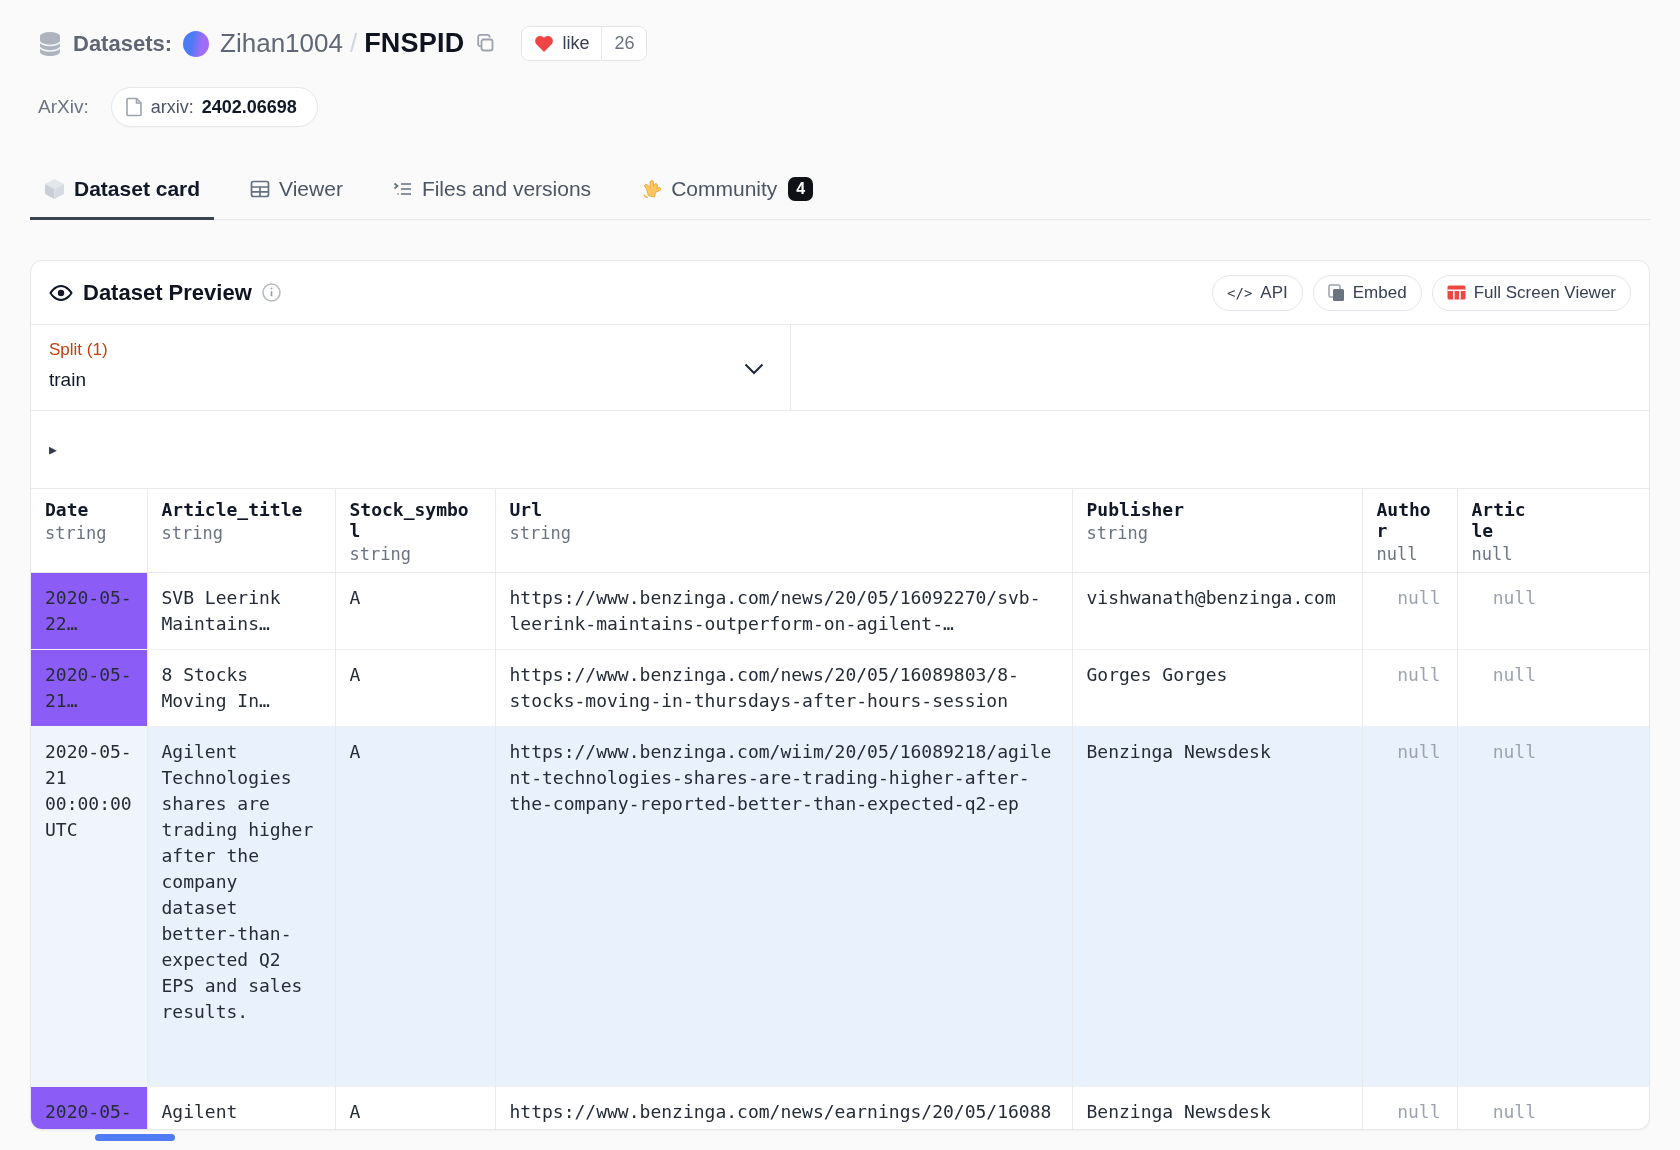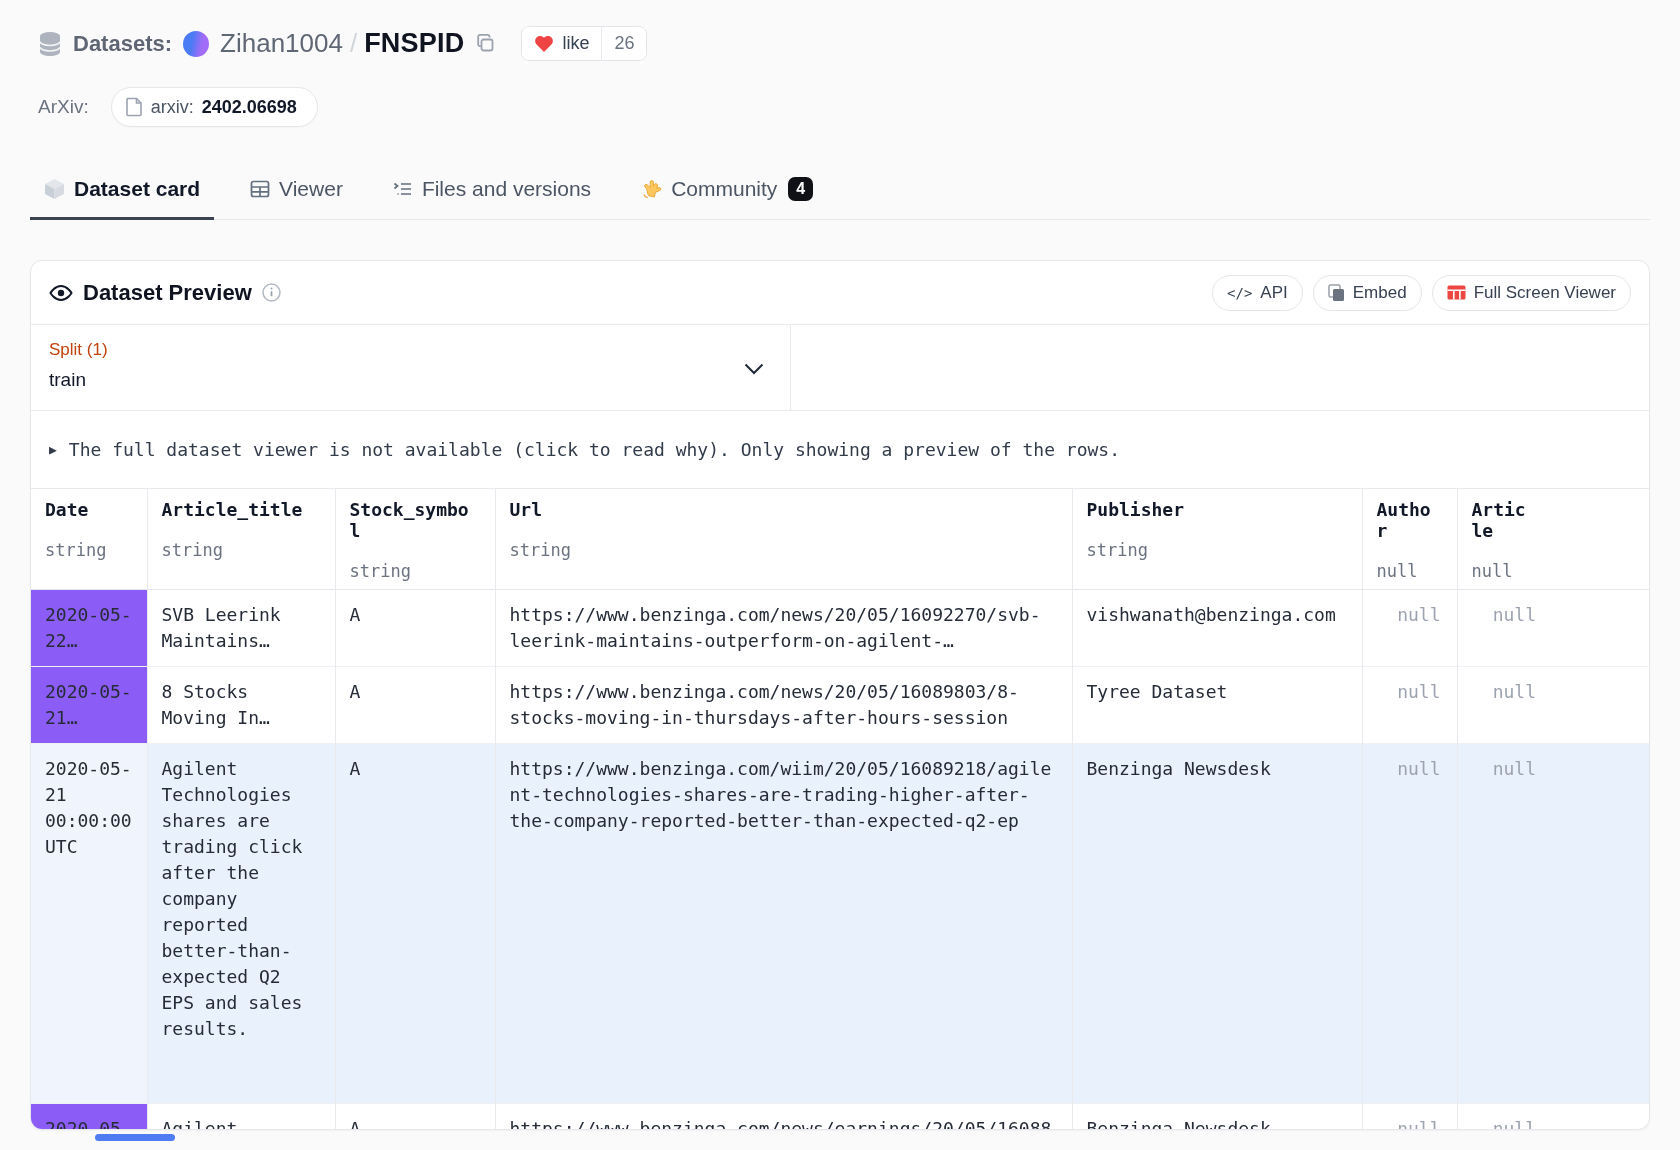--- a/index.html
+++ b/index.html
@@ -71,21 +71,21 @@
   .tri { font-size:13px; color:#313b49; }
 
   
   table { width:1620px; table-layout:fixed; border-collapse:collapse;
     font-family:"DejaVu Sans Mono", monospace; }
   th, td { vertical-align:top; text-align:left; padding:12px 16px 12px 14px;
     border-right:1px solid #e8eaee; overflow-wrap:break-word; }
   th { padding-top:10px; padding-bottom:8px; }
   th.last, td.last, th.fill, td.fill { border-right:none; }
   .col-name { font-size:18px; font-weight:700; color:#111827; }
-  .col-type { font-size:17px; font-weight:400; color:#6b7280; margin-top:20px; }
+  .col-type { font-size:17px; font-weight:400; color:#6b7280; margin-top:3px; }
   thead tr { border-bottom:1px solid #e5e7eb; }
   tbody tr { border-top:1px solid #f0f1f4; }
   tbody tr:first-child { border-top:none; }
   td { font-size:18px; line-height:26px; color:#252c37; }
   td.c-date { padding-left:14px; padding-right:12px; background:#8b5cf6; }
   td.nullv { text-align:right; color:#9ca3af; }
   tr.hl td { background:#e9f1fc; }
   tr.hl td.c-date { background:#f0f5fd; }
   tbody tr { cursor:pointer; }
 
@@ -243,21 +243,20 @@
           <svg width="20" height="12" viewBox="0 0 20 12" fill="none" stroke="#1f2937" stroke-width="2">
             <path d="M1.5 1.5 10 10l8.5-8.5"></path>
           </svg>
         </span>
       </div>
       <div></div>
     </div>
 
     <div class="notice-row">
       <span class="tri">▶</span>
-      <span>The full dataset viewer is not available (click to read why). Only showing a preview of the rows.</span>
     </div>
 
     <table>
       <colgroup>
         <col style="width:116px">
           <col style="width:188px">
           <col style="width:160px">
         <col style="width:577px">
           <col style="width:290px">
           <col style="width:95px">
@@ -306,28 +305,28 @@
           <td>vishwanath@benzinga.com</td>
           <td class="nullv">null</td>
           <td class="nullv last">null</td>
           <td class="fill"></td>
         </tr>
         <tr style="height:75px">
           <td class="c-date">2020-05-21…</td>
           <td>8 Stocks Moving In…</td>
           <td>A</td>
           <td>https://www.benzinga.com/news/20/05/16089803/8-stocks-moving-in-thursdays-after-hours-session</td>
-          <td>Tyree Dataset</td>
+          <td>Gorges Gorges</td>
           <td class="nullv">null</td>
           <td class="nullv last">null</td>
           <td class="fill"></td>
         </tr>
         <tr class="hl" style="height:360px">
           <td class="c-date">2020-05-21 00:00:00 UTC</td>
-          <td>Agilent Technologies shares are trading click after the company reported better-than-expected Q2 EPS and sales results.</td>
+          <td>Agilent Technologies shares are trading higher after the company dataset better-than-expected Q2 EPS and sales results.</td>
           <td>A</td>
           <td>https://www.benzinga.com/wiim/20/05/16089218/agilent-technologies-shares-are-trading-higher-after-the-company-reported-better-than-expected-q2-ep</td>
           <td>Benzinga Newsdesk</td>
           <td class="nullv">null</td>
           <td class="nullv last">null</td>
           <td class="fill"></td>
         </tr>
         <tr style="height:80px">
           <td class="c-date">2020-05-21…</td>
           <td>Agilent Technologies…</td>

